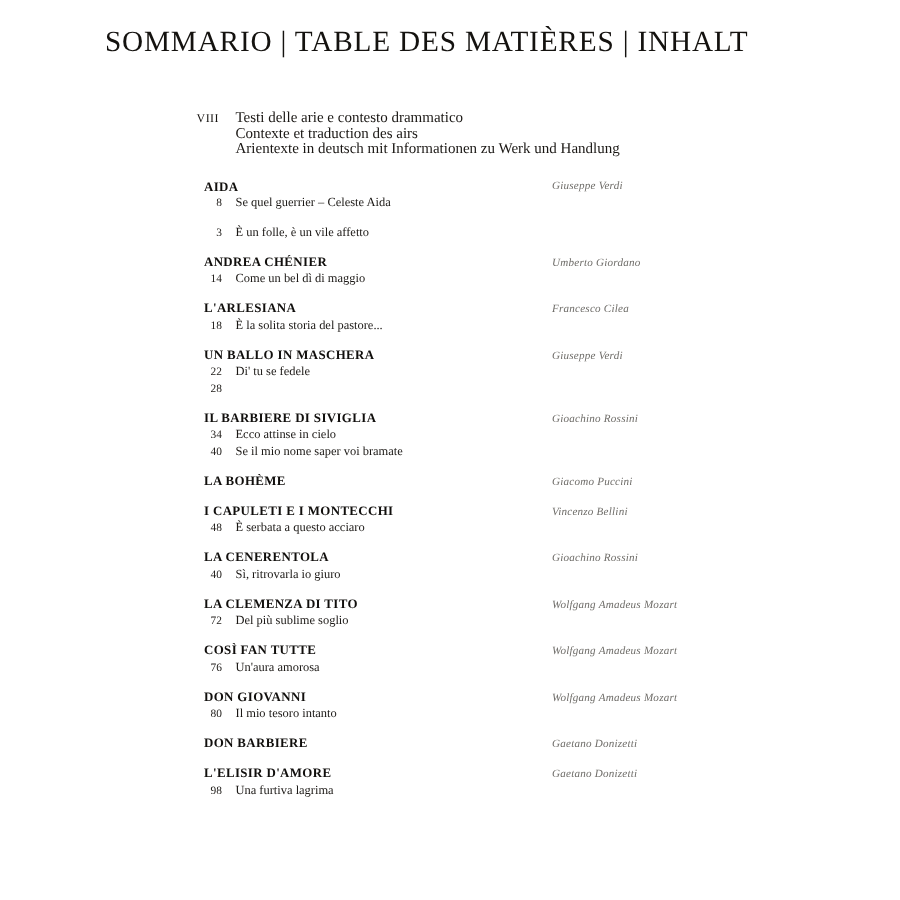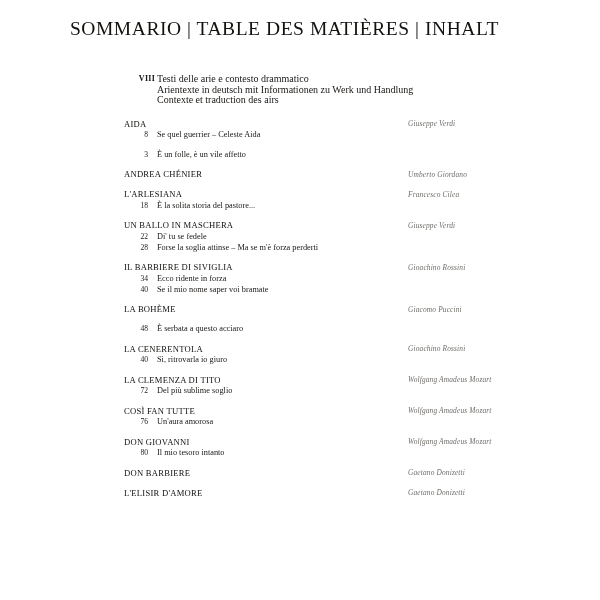--- a/index.html
+++ b/index.html
@@ -46,26 +46,26 @@
     width: 370px;
   }
 
   
   .front-matter {
     position: relative;
     margin-bottom: 13px;
   }
   .front-matter .roman {
     position: absolute;
-    left: 12px;
+    left: 0;
     top: 0;
     width: 22px;
-    text-align: center;
+    text-align: right;
     font-size: 8px;
-    font-weight: 700;
+    font-weight: 400;
     letter-spacing: 0.3px;
     color: #15120f;
     line-height: 10.6px;
   }
   .front-matter .fm-lines {
     margin-left: 33px;
   }
   .front-matter .fm-line {
     font-size: 10px;
     line-height: 10.6px;
@@ -77,38 +77,37 @@
   .opera {
     position: relative;
     margin-bottom: 8.5px;
   }
   .opera-head {
     position: relative;
     height: 11.5px;
   }
   .opera-title {
     position: absolute;
-    left: 0;
+    left: 12px;
     top: 0;
     font-size: 8.6px;
-    font-weight: 400;
+    font-weight: 700;
     letter-spacing: 0.25px;
     color: #110f0d;
     white-space: nowrap;
   }
   .opera-composer {
     position: absolute;
     left: 244px;
     top: 0.4px;
     font-size: 7.4px;
     font-style: italic;
     color: #6f6d69;
     letter-spacing: 0.15px;
     white-space: nowrap;
-    margin-left: 40px;
   }
   .aria {
     position: relative;
     height: 11px;
   }
   .aria-page {
     position: absolute;
     left: 0;
     top: 0;
     width: 24px;
@@ -131,22 +130,22 @@
 <div class="page">
 
   <div class="toc-heading">SOMMARIO | TABLE DES MATIÈRES | INHALT</div>
 
   <div class="toc-body">
 
     <div class="front-matter">
       <div class="roman">VIII</div>
       <div class="fm-lines">
         <div class="fm-line">Testi delle arie e contesto drammatico</div>
+        <div class="fm-line">Contexte et traduction des airs</div>
         <div class="fm-line">Arientexte in deutsch mit Informationen zu Werk und Handlung</div>
-        <div class="fm-line">Contexte et traduction des airs</div>
       </div>
     </div>
 
     <div id="entries-container">
         <div class="opera">
           <div class="opera-head">
             <div class="opera-title">AIDA</div>
             <div class="opera-composer">Giuseppe Verdi</div>
           </div>
           <div class="aria">
@@ -158,20 +157,24 @@
           <div class="aria">
             <div class="aria-page">3</div>
             <div class="aria-title">È un folle, è un vile affetto</div>
           </div>
         </div>
         <div class="opera">
           <div class="opera-head">
             <div class="opera-title">ANDREA CHÉNIER</div>
             <div class="opera-composer">Umberto Giordano</div>
           </div>
+          <div class="aria">
+            <div class="aria-page">14</div>
+            <div class="aria-title">Come un bel dì di maggio</div>
+          </div>
         </div>
         <div class="opera">
           <div class="opera-head">
             <div class="opera-title">L'ARLESIANA</div>
             <div class="opera-composer">Francesco Cilea</div>
           </div>
           <div class="aria">
             <div class="aria-page">18</div>
             <div class="aria-title">È la solita storia del pastore...</div>
           </div>
@@ -180,44 +183,47 @@
           <div class="opera-head">
             <div class="opera-title">UN BALLO IN MASCHERA</div>
             <div class="opera-composer">Giuseppe Verdi</div>
           </div>
           <div class="aria">
             <div class="aria-page">22</div>
             <div class="aria-title">Di' tu se fedele</div>
           </div>
           <div class="aria">
             <div class="aria-page">28</div>
-            <div class="aria-title">Forse la soglia attinse – Ma se m'è forza perderti</div>
           </div>
         </div>
         <div class="opera">
           <div class="opera-head">
             <div class="opera-title">IL BARBIERE DI SIVIGLIA</div>
             <div class="opera-composer">Gioachino Rossini</div>
           </div>
           <div class="aria">
             <div class="aria-page">34</div>
-            <div class="aria-title">Ecco ridente in forza</div>
+            <div class="aria-title">Ecco attinse in cielo</div>
           </div>
           <div class="aria">
             <div class="aria-page">40</div>
             <div class="aria-title">Se il mio nome saper voi bramate</div>
           </div>
         </div>
         <div class="opera">
           <div class="opera-head">
             <div class="opera-title">LA BOHÈME</div>
             <div class="opera-composer">Giacomo Puccini</div>
           </div>
         </div>
         <div class="opera">
+          <div class="opera-head">
+            <div class="opera-title">I CAPULETI E I MONTECCHI</div>
+            <div class="opera-composer">Vincenzo Bellini</div>
+          </div>
           <div class="aria">
             <div class="aria-page">48</div>
             <div class="aria-title">È serbata a questo acciaro</div>
           </div>
         </div>
         <div class="opera">
           <div class="opera-head">
             <div class="opera-title">LA CENERENTOLA</div>
             <div class="opera-composer">Gioachino Rossini</div>
           </div>
@@ -260,17 +266,21 @@
           <div class="opera-head">
             <div class="opera-title">DON BARBIERE</div>
             <div class="opera-composer">Gaetano Donizetti</div>
           </div>
         </div>
         <div class="opera">
           <div class="opera-head">
             <div class="opera-title">L'ELISIR D'AMORE</div>
             <div class="opera-composer">Gaetano Donizetti</div>
           </div>
+          <div class="aria">
+            <div class="aria-page">98</div>
+            <div class="aria-title">Una furtiva lagrima</div>
+          </div>
         </div>
       </div>
 
   </div>
 </div>
 
 </body></html>

